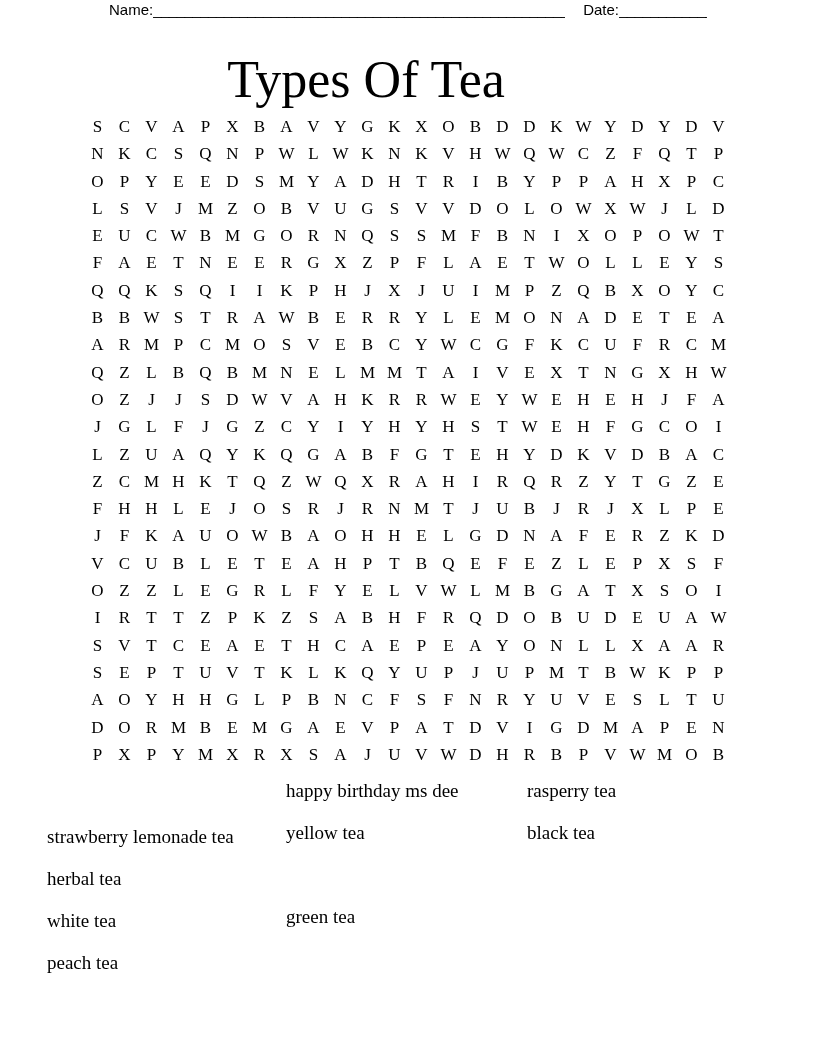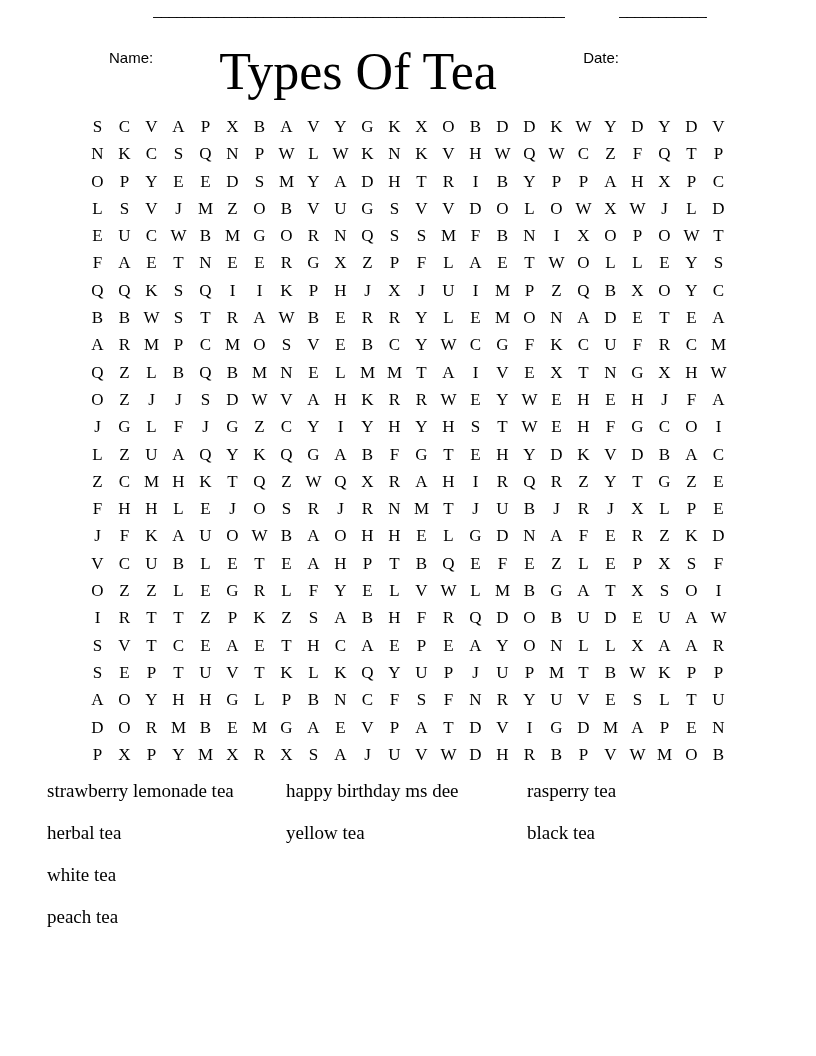--- a/index.html
+++ b/index.html
@@ -27,21 +27,20 @@
     align-items: flex-start;
     justify-content: center;
     font-family: "Liberation Sans", sans-serif;
     font-size: 15px;
     line-height: 20px;
     white-space: pre;
   }
   #header-line .field-label {
     font-family: "Liberation Sans", sans-serif;
     font-size: 15px;
-    margin-top: 48px;
   }
   #header-line .rule {
     font-family: "Liberation Sans", sans-serif;
     font-size: 15px;
     letter-spacing: -0.5px;
     overflow: hidden;
     display: inline-block;
     vertical-align: baseline;
   }
   #name-rule { width: 412px; }
@@ -53,21 +52,21 @@
     position: absolute;
     left: 0;
     top: 35px;
     width: 700px;
     text-align: center;
     font-family: "Liberation Serif", serif;
     font-size: 52px;
     line-height: 58px;
     font-weight: normal;
     letter-spacing: 0px;
-    margin: 8px;
+    margin: 16px;
   }
 
   
   #letter-grid {
     position: absolute;
     left: 84px;
     top: 113px;
     width: 648px;
   }
   .grid-row {
@@ -94,21 +93,21 @@
     display: flex;
     height: 42px;
     align-items: flex-start;
   }
   .word-item {
     font-family: "Liberation Serif", serif;
     font-size: 19px;
     line-height: 26px;
     white-space: nowrap;
   }
-  .word-col-1 { width: 239px; }
+  .word-col-1 { width: 239px; margin-top: 46px; }
   .word-col-2 { width: 241px; }
   .word-col-3 { width: 220px; }
   .word-item.empty { visibility: hidden; }
 </style>
 </head>
 <body>
 
 <div id="header-line">
   <span class="field-label">Name:</span>
   <span class="rule" id="name-rule">______________________________________________________________</span>
@@ -755,15 +754,16 @@
     <div class="word-row">
       <span class="word-item word-col-1">herbal tea</span>
       <span class="word-item word-col-2">yellow tea</span>
       <span class="word-item word-col-3">black tea</span>
     </div>
     <div class="word-row">
       <span class="word-item word-col-1">white tea</span>
     </div>
     <div class="word-row">
       <span class="word-item word-col-1">peach tea</span>
+      <span class="word-item word-col-2">green tea</span>
       <span class="word-item word-col-3 empty"></span>
     </div>
   </div>
 
 </body></html>

